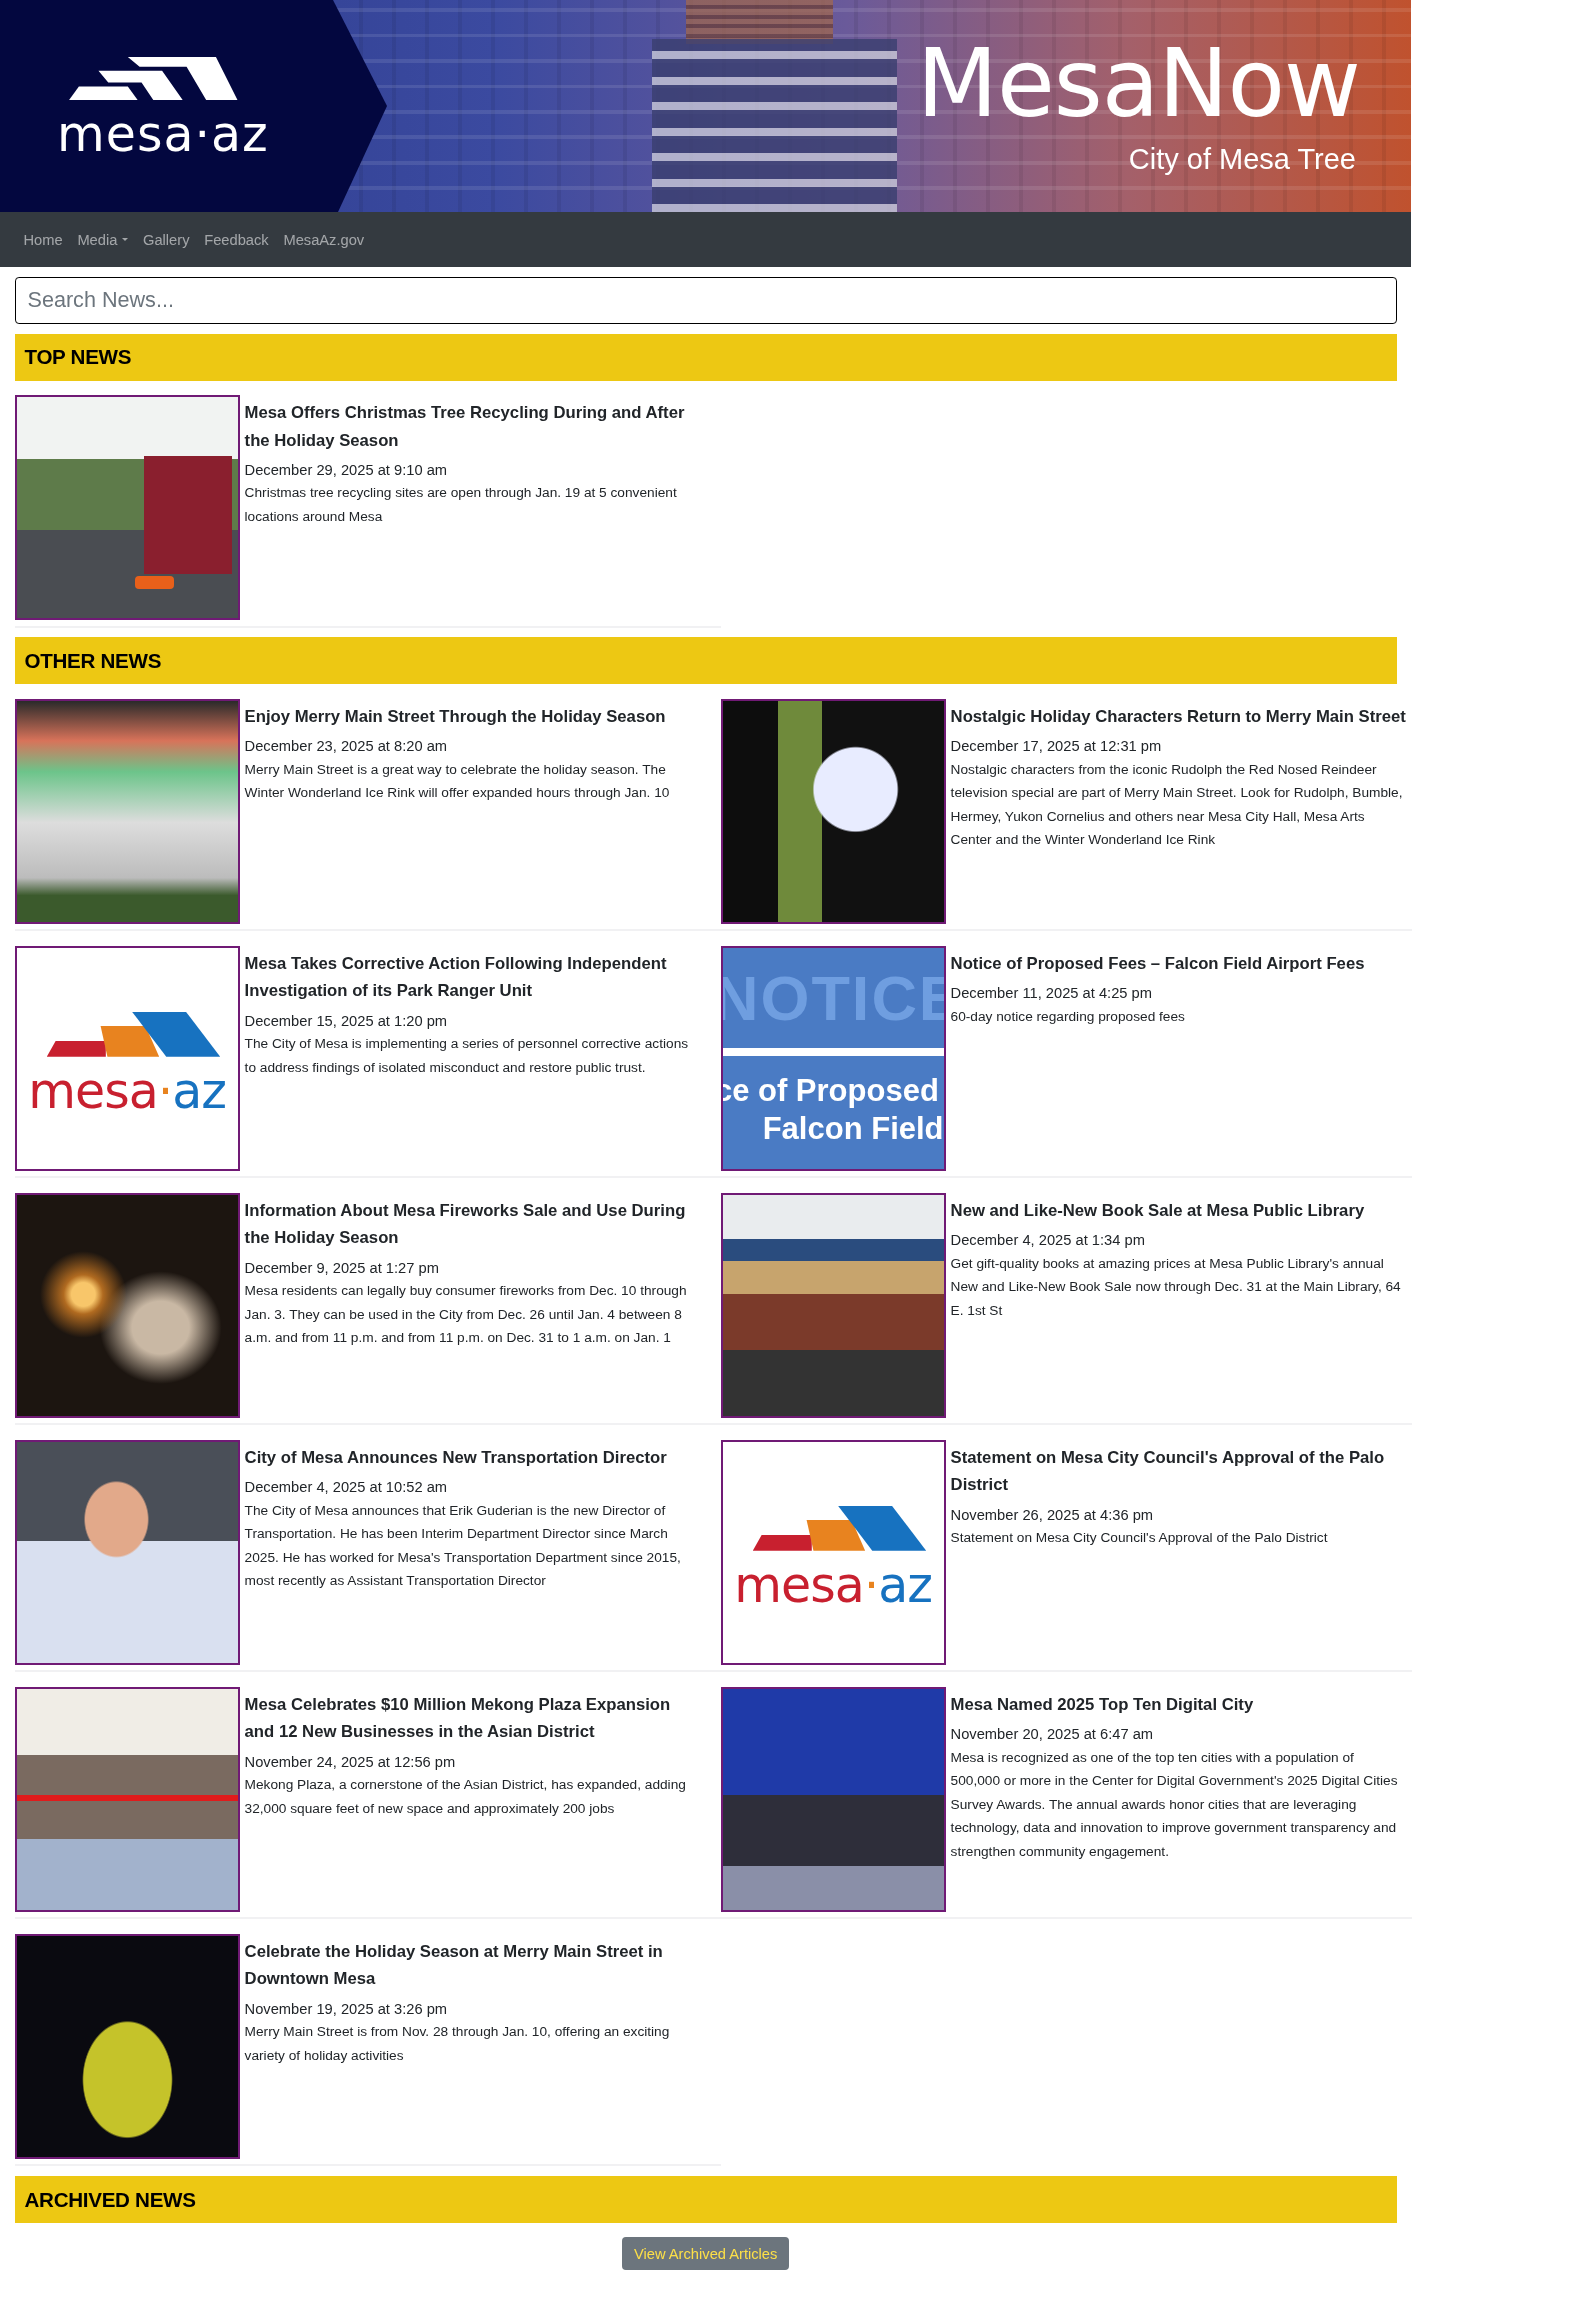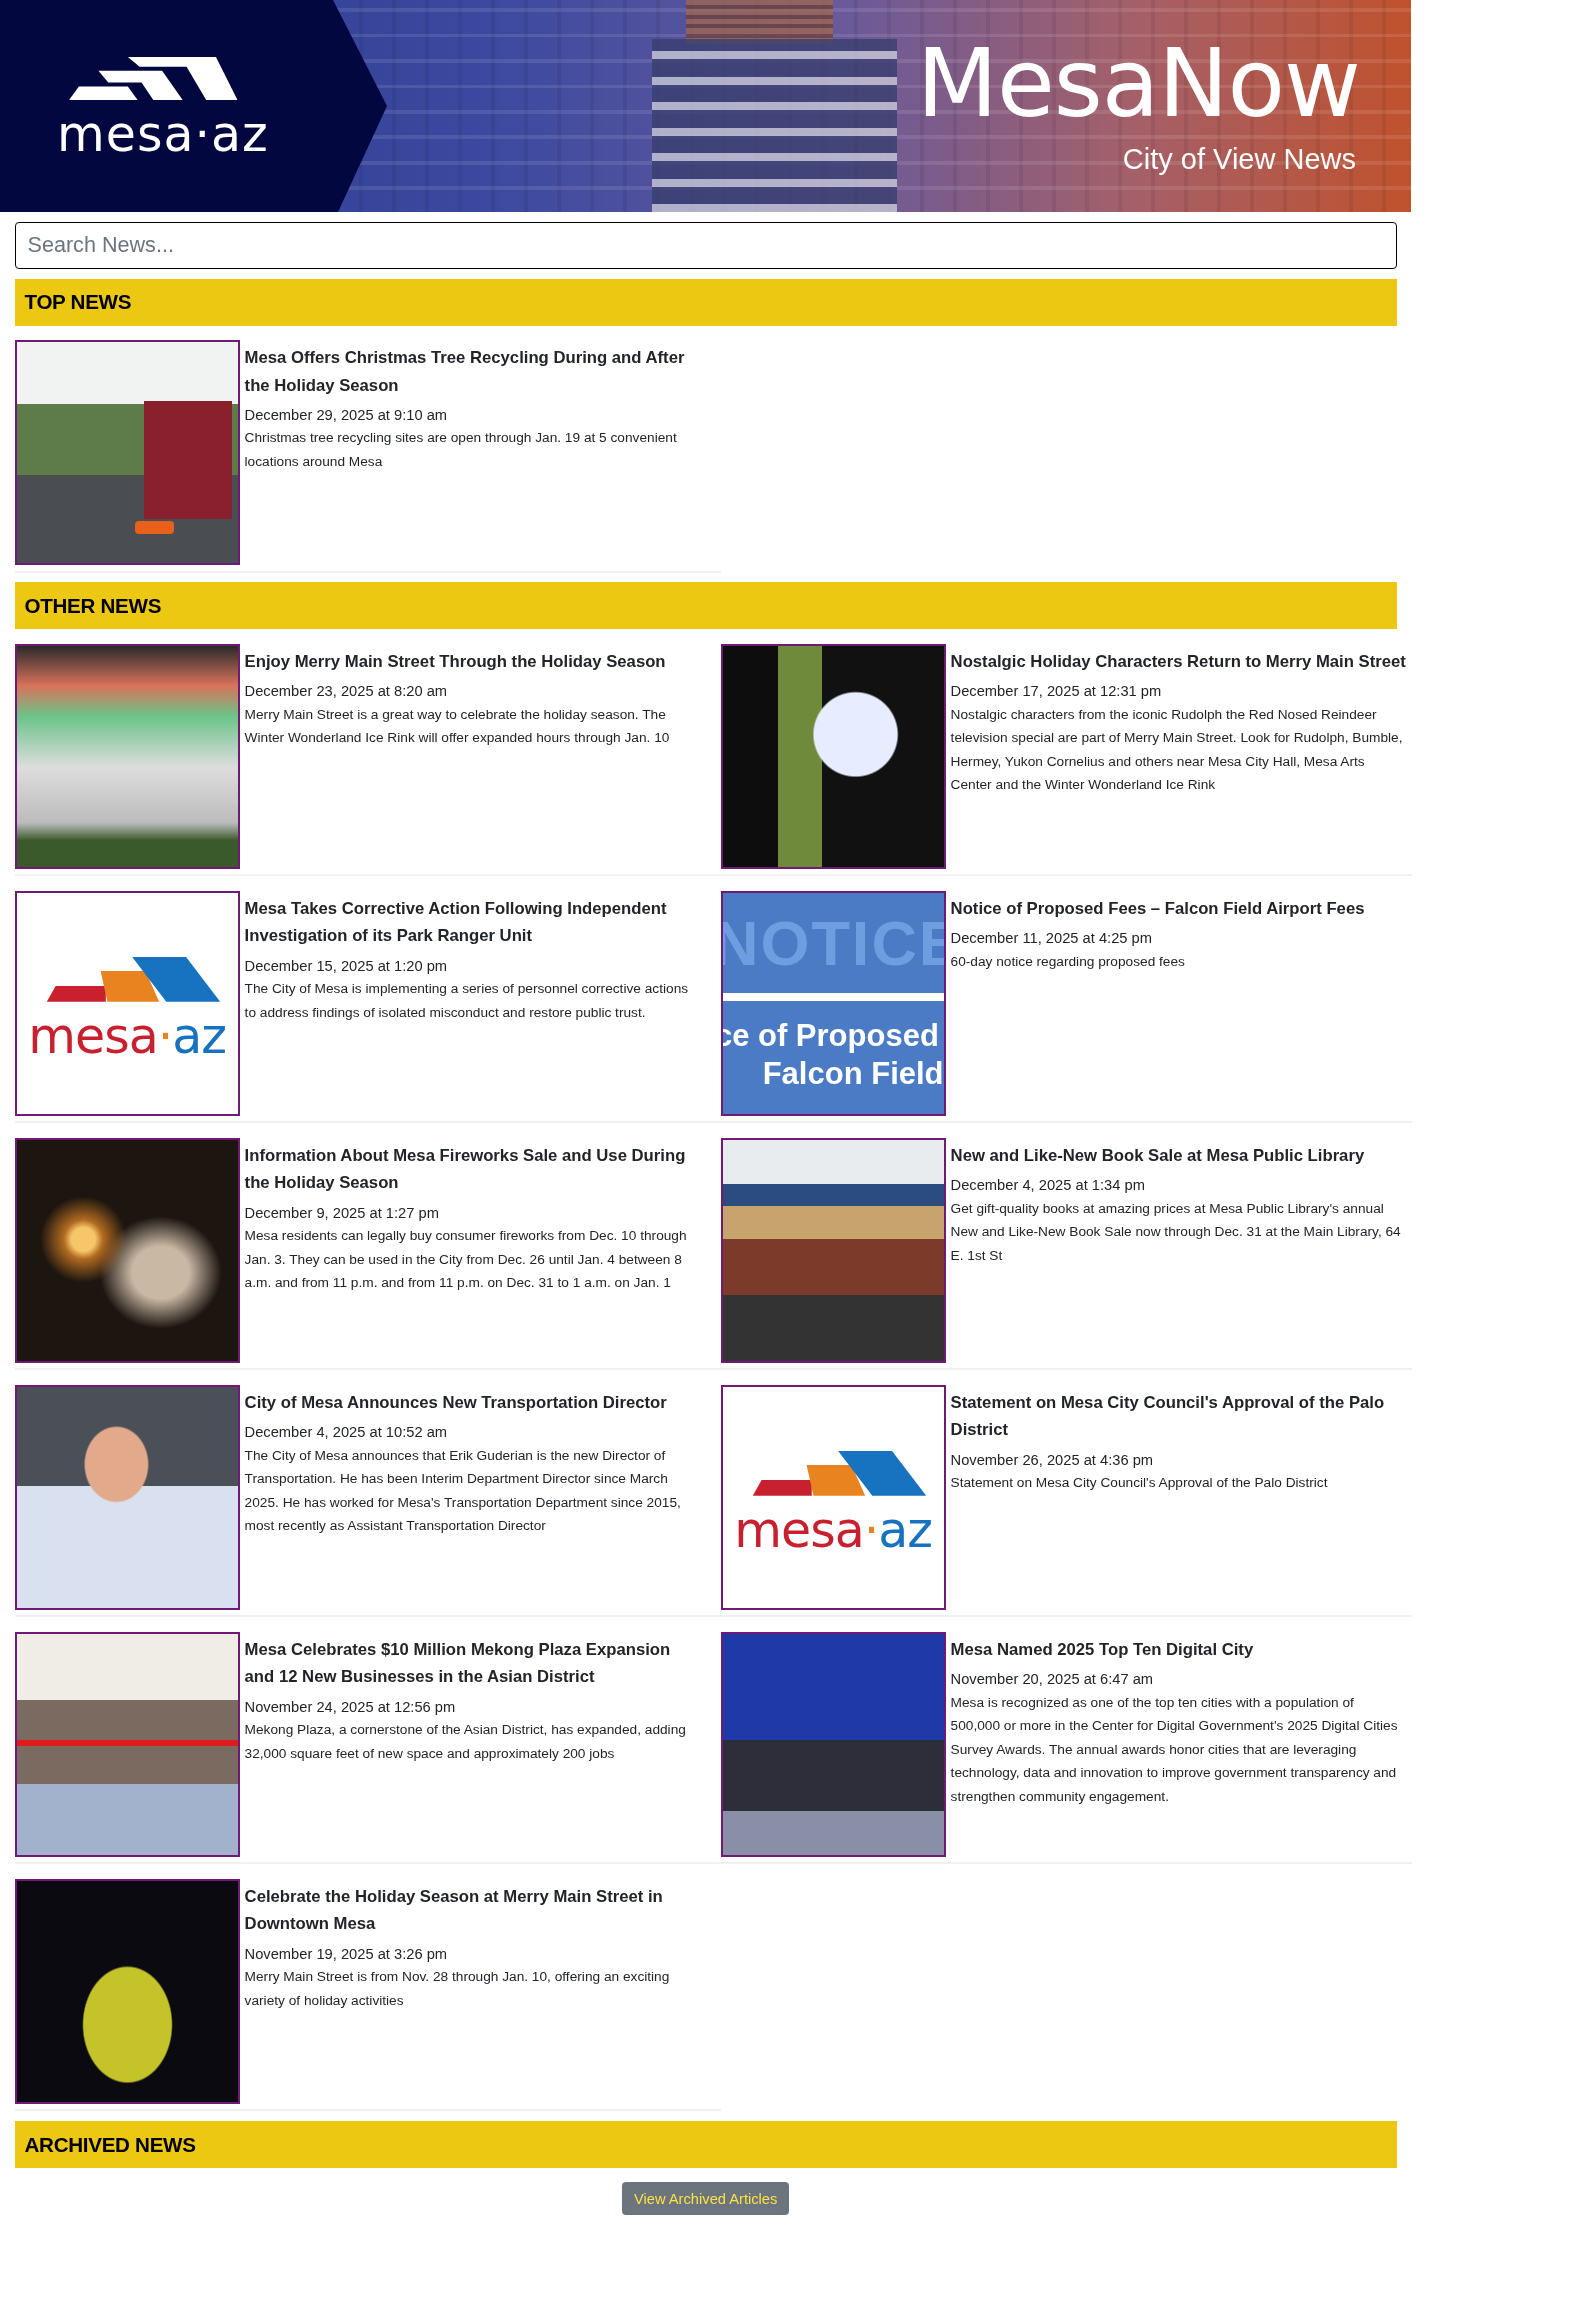--- a/index.html
+++ b/index.html
@@ -93,23 +93,41 @@
     <div class="building"></div>
     <div class="brand-panel">
       <svg class="brand-mark" viewBox="0 0 200 48">
         <polygon points="60,0 150,0 172,44 140,44 120,10 72,10" fill="#fff"></polygon>
         <polygon points="30,14 95,14 116,44 86,44 74,26 40,26" fill="#fff"></polygon>
         <polygon points="10,30 60,30 70,44 0,44" fill="#fff"></polygon>
       </svg>
       <div class="brand-text">mesa·az</div>
     </div>
     <h1 class="site-title">MesaNow</h1>
-    <div class="site-subtitle">City of View News</div>
+    <div class="site-subtitle">City of Mesa Tree</div>
   </header>
 
+  <nav class="navbar">
+    <a class="nav-item">
+        <span>Home</span>
+      </a>
+    <a class="nav-item">
+        <span>Media</span>
+        <span class="caret"></span>
+      </a>
+    <a class="nav-item">
+        <span>Gallery</span>
+      </a>
+    <a class="nav-item">
+        <span>Feedback</span>
+      </a>
+    <a class="nav-item">
+        <span>MesaAz.gov</span>
+      </a>
+  </nav>
 
   <div class="container">
     <input class="search" type="text" placeholder="Search News..." style="">
 
     
     <div class="section-bar">
       <h2>TOP NEWS</h2>
     </div>
     <div class="grid">
       <div class="article">

